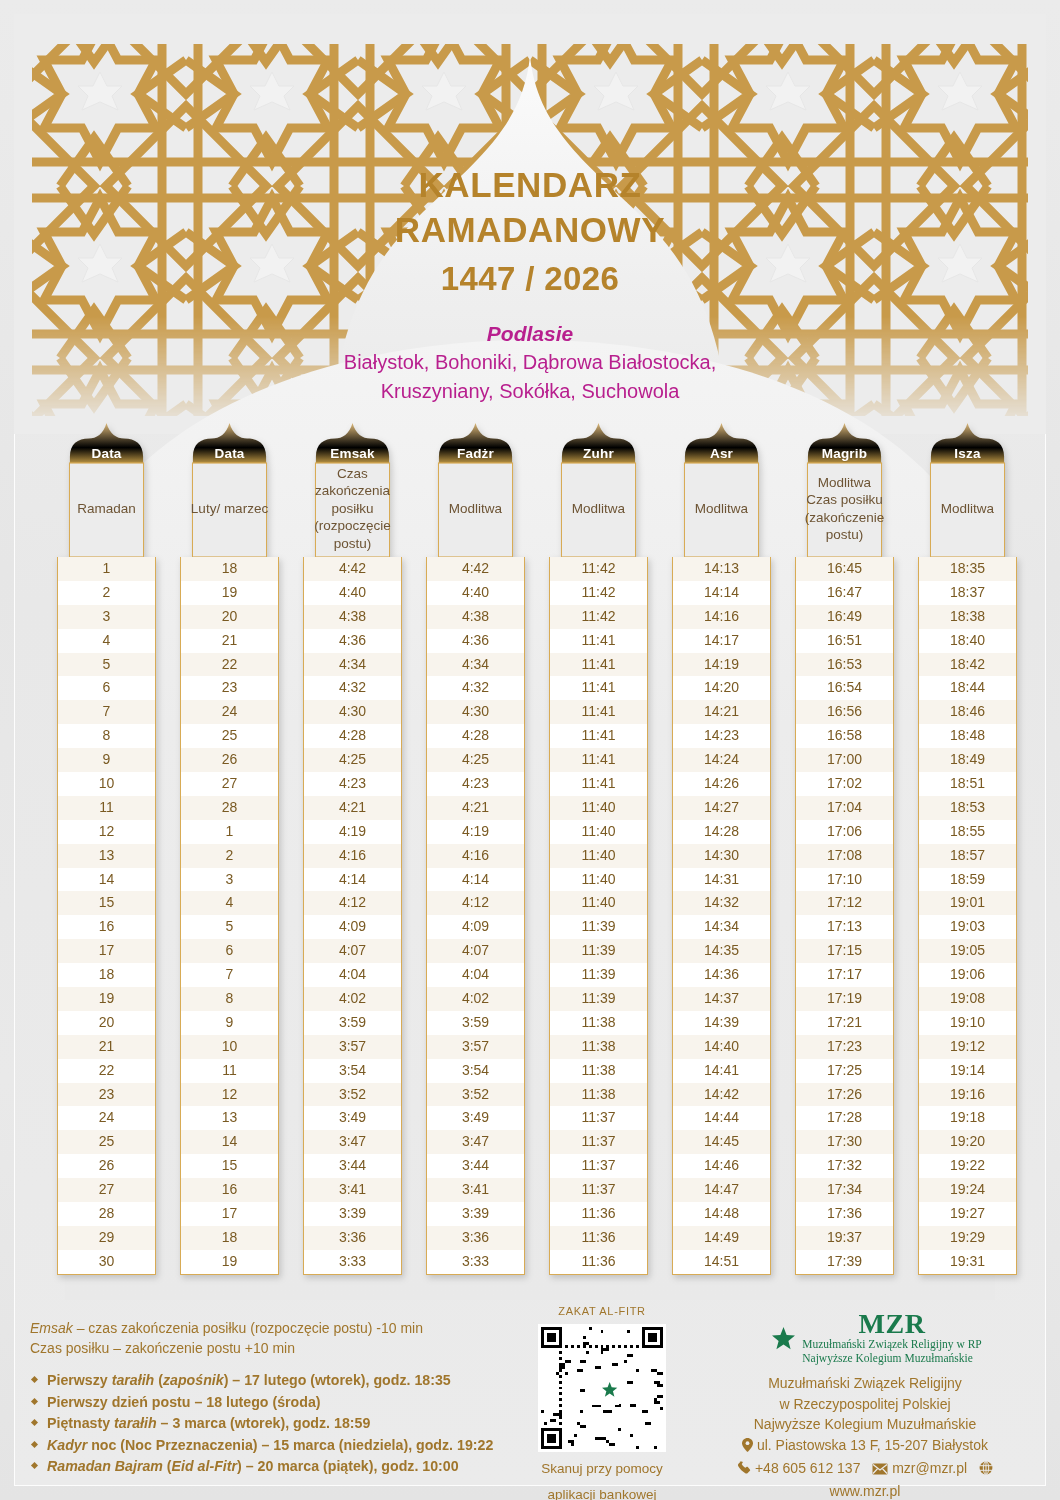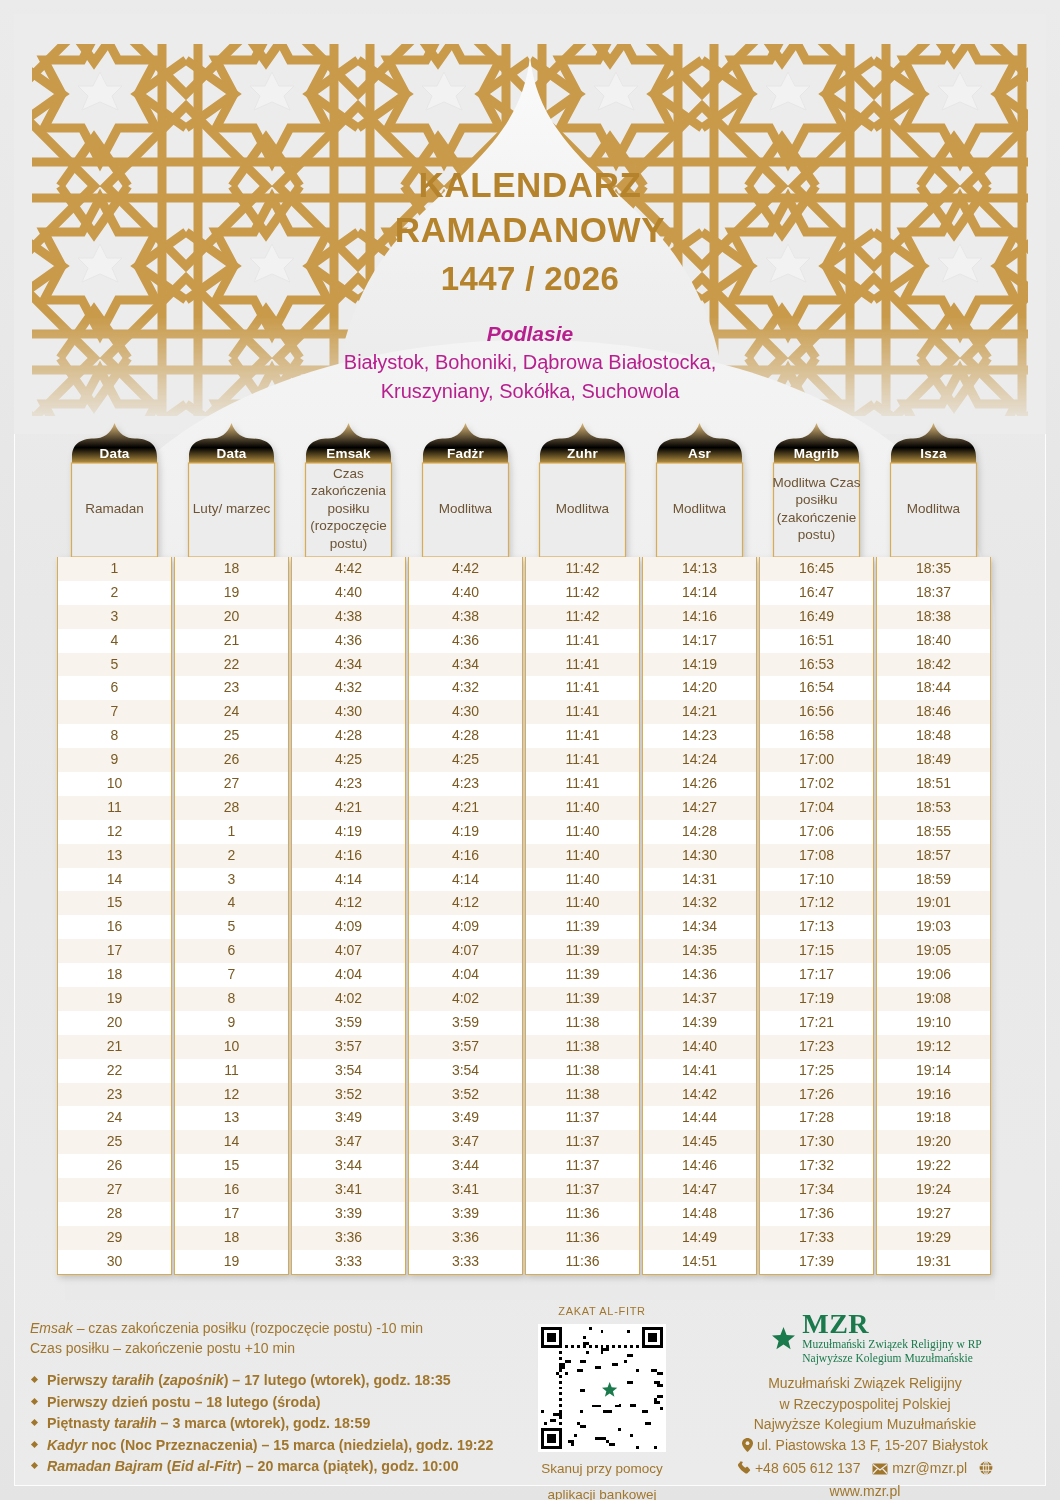--- a/index.html
+++ b/index.html
@@ -63,21 +63,21 @@
     margin-top: 14px; line-height: 28px; font-style: italic;
   }
   .t-cities {
     font-size: 20px; color: #b81f8e; line-height: 29px;
   }
 
   
   .table {
     position: absolute; left: 57px; top: 422px;
     width: 960px; height: 860px;
-    display: flex; gap: 2px; z-index: 7;
+    display: flex; gap: 24px; z-index: 7;
   }
   .col {
     width: 115px;
     display: flex; flex-direction: column;
     filter: drop-shadow(2px 3px 3px rgba(0,0,0,.17));
   }
 
   .caphead {
     position: relative; height: 135px;
   }
@@ -155,20 +155,21 @@
   .mzr-logo {
     display: flex; align-items: center; justify-content: center; gap: 6px;
     margin-bottom: 8px;
   }
   .mzr-mark { width: 48px; height: 48px; flex: none; }
   .mzr-words { text-align: left; }
   .mzr-abbr {
     font-family: "Liberation Serif", serif;
     font-size: 28px; font-weight: bold; color: #1a7a4c; line-height: 27px;
     letter-spacing: .5px;
+    text-align: center;
   }
   .mzr-sub1, .mzr-sub2 {
     font-family: "Liberation Serif", serif;
     font-size: 11.5px; color: #1a7a4c; line-height: 14px;
   }
   .mzr-addr { font-size: 14px; color: #a0762c; line-height: 20.5px; }
   .mzr-contact {
     font-size: 14px; color: #a0762c; line-height: 21px; margin-top: 1px;
   }
   .ic { display: inline-block; vertical-align: -2px; }
@@ -586,21 +587,21 @@
           <div class="cell odd">17:19</div>
           <div class="cell even">17:21</div>
           <div class="cell odd">17:23</div>
           <div class="cell even">17:25</div>
           <div class="cell odd">17:26</div>
           <div class="cell even">17:28</div>
           <div class="cell odd">17:30</div>
           <div class="cell even">17:32</div>
           <div class="cell odd">17:34</div>
           <div class="cell even">17:36</div>
-          <div class="cell odd">17:33</div>
+          <div class="cell odd">19:37</div>
           <div class="cell even">17:39</div>
         </div>
       </div>
       <div class="col">
         <div class="caphead">
           <svg viewBox="0 0 115 135" preserveAspectRatio="none">
             <defs>
               <linearGradient id="hg7" x1="0" y1="0" x2="0" y2="1">
                 <stop offset="0%" stop-color="#dcb878"></stop>
                 <stop offset="60%" stop-color="#cda css"></stop>

